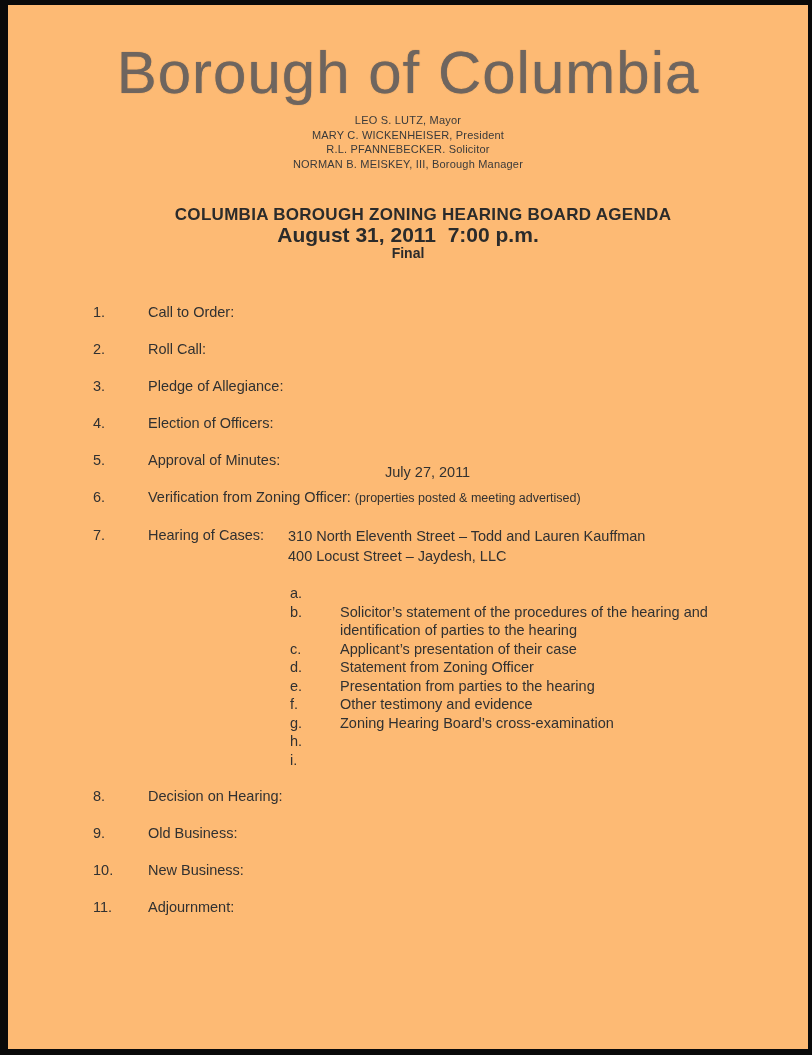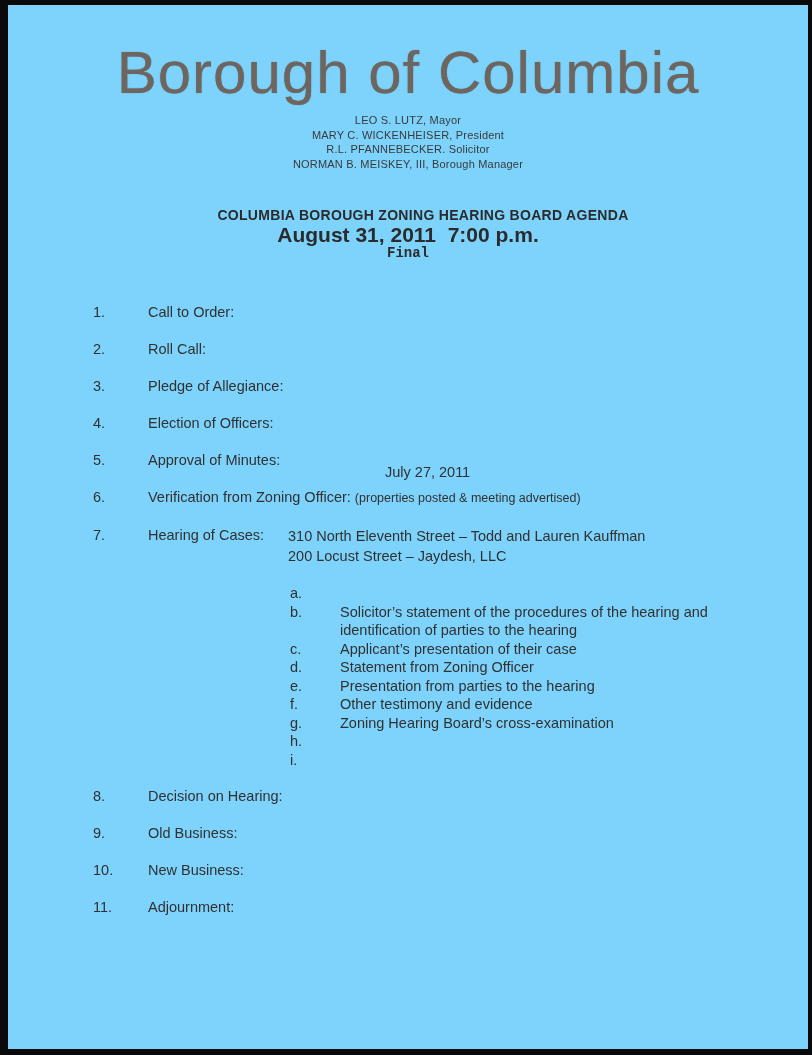--- a/index.html
+++ b/index.html
@@ -12,21 +12,21 @@
     background: #0a0a0a;
     overflow: hidden;
     font-family: "Liberation Sans", "DejaVu Sans", sans-serif;
   }
   .page {
     position: relative;
     box-sizing: border-box;
     margin: 5px 4px 6px 8px;
     width: 800px;
     height: 1044px;
-    background: #7dd3fc;
+    background: #fdba74;
     color: #2e2e2e;
     overflow: hidden;
   }
   
   .doc-title {
     margin: 36px 0 0 0;
     text-align: center;
     font-size: 60px;
     font-weight: 400;
     line-height: 64px;
@@ -42,23 +42,23 @@
     color: #3a3a3a;
     letter-spacing: .2px;
   }
   
   .agenda-heading {
     margin-top: 34px;
     text-align: center;
     font-weight: bold;
     color: #2b2b2b;
   }
-  .agenda-title    { font-size: 14px; line-height: 20px; letter-spacing: .3px; padding-left: 30px; }
+  .agenda-title    { font-size: 17px; line-height: 20px; letter-spacing: .3px; padding-left: 30px; }
   .agenda-datetime { font-size: 21px; line-height: 19px; white-space: pre; }
-  .agenda-status   { font-size: 14px; line-height: 19px; font-family: Liberation Mono, monospace; }
+  .agenda-status   { font-size: 14px; line-height: 19px; }
   
   .items {
     margin-top: 40px;
     padding-left: 85px;
     font-size: 14.5px;
     color: #313131;
   }
   .item {
     position: relative;
     display: flex;
@@ -148,21 +148,21 @@
     <div class="item">
       <span class="num">6.</span>
       <span class="label"><span>Verification from Zoning Officer:</span>&nbsp;<span class="note">(properties posted &amp; meeting advertised)</span></span>
     </div>
 
     <div class="item">
       <span class="num">7.</span>
       <span class="label7">Hearing of Cases:</span>
       <div class="cases">
         <div>310 North Eleventh Street – Todd and Lauren Kauffman</div>
-        <div>200 Locust Street – Jaydesh, LLC</div>
+        <div>400 Locust Street – Jaydesh, LLC</div>
       </div>
     </div>
 
     <div class="subitems">
       <div class="subitem">
         <span class="letter">a.</span>
       </div>
       <div class="subitem">
         <span class="letter">b.</span>
         <span class="text">Solicitor’s statement of the procedures of the hearing and identification of parties to the hearing</span>

